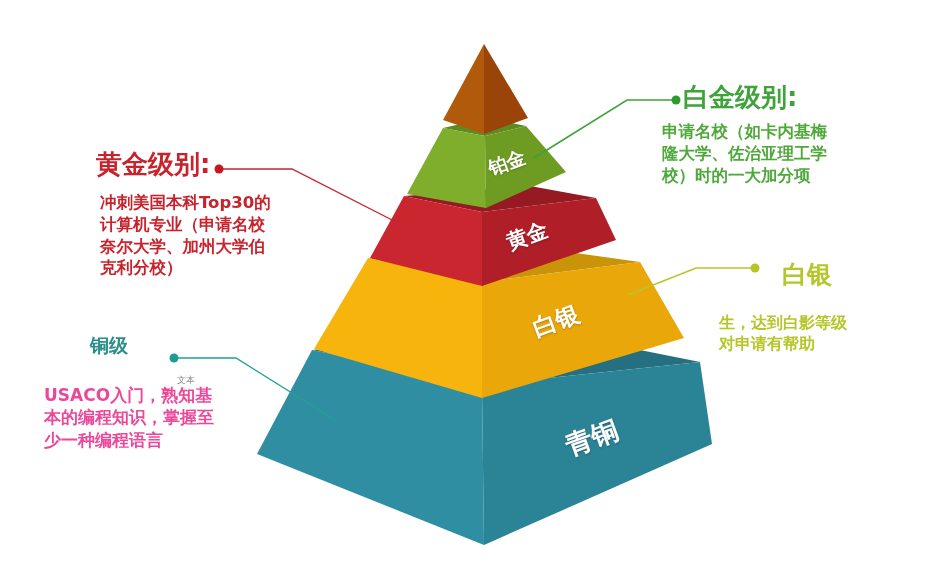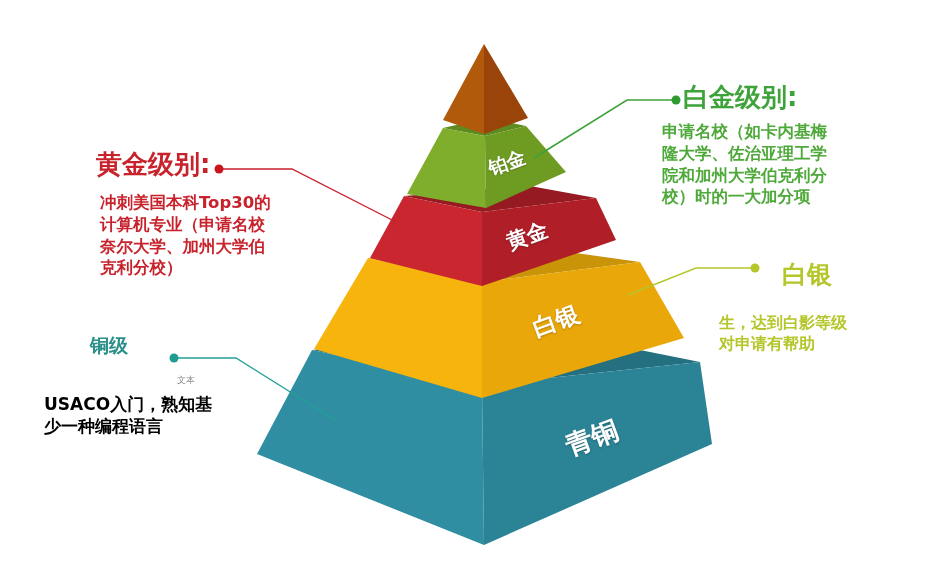--- a/index.html
+++ b/index.html
@@ -51,21 +51,21 @@
     #platinum-title { left: 683px; top: 80px; font-size: 26px; color: #3ea33a; }
     #platinum-desc  { left: 662px; top: 121px; font-size: 16.5px; color: #4ea83a; }
 
     #gold-title { left: 96px; top: 147px; font-size: 26px; color: #c8232c; }
     #gold-desc  { left: 100px; top: 192px; font-size: 16.5px; color: #c8232c; }
 
     #silver-title { left: 782px; top: 258px; font-size: 25px; color: #b5c62a; }
     #silver-desc  { left: 719px; top: 312px; font-size: 16px; color: #b5c62a; }
 
     #bronze-title { left: 90px; top: 333px; font-size: 19px; color: #2a8f88; }
-    #bronze-desc  { left: 44px; top: 393px; font-size: 17px; color: #000000; }
+    #bronze-desc  { left: 44px; top: 384px; font-size: 17px; color: #ec4899; }
 
     #watermark-text {
       position: absolute;
       left: 177px; top: 374px;
       font-size: 9px; color: #8a8a8a;
     }
   </style>
 </head>
 <body>
 
@@ -120,37 +120,37 @@
 
 <div class="tier-label" id="tier-platinum-label">铂金</div>
 <div class="tier-label" id="tier-gold-label">黄金</div>
 <div class="tier-label" id="tier-silver-label">白银</div>
 <div class="tier-label" id="tier-bronze-label">青铜</div>
 
 <div class="callout-title" id="platinum-title">白金级别:</div>
 <div class="callout-desc" id="platinum-desc">
   <span>申请名校（如卡内基梅</span>
   <span>隆大学、佐治亚理工学</span>
-  <span>院和加州大学伯克利分</span>
   <span>校）时的一大加分项</span>
 </div>
 
 <div class="callout-title" id="gold-title">黄金级别:</div>
 <div class="callout-desc" id="gold-desc">
   <span>冲刺美国本科Top30的</span>
   <span>计算机专业（申请名校</span>
   <span>奈尔大学、加州大学伯</span>
   <span>克利分校）</span>
 </div>
 
 <div class="callout-title" id="silver-title">白银</div>
 <div class="callout-desc" id="silver-desc">
   <span>生，达到白影等级</span>
   <span>对申请有帮助</span>
 </div>
 
 <div class="callout-title" id="bronze-title">铜级</div>
 <div class="callout-desc" id="bronze-desc">
   <span>USACO入门，熟知基</span>
+  <span>本的编程知识，掌握至</span>
   <span>少一种编程语言</span>
 </div>
 
 <div id="watermark-text">文本</div>
 
 </body></html>

